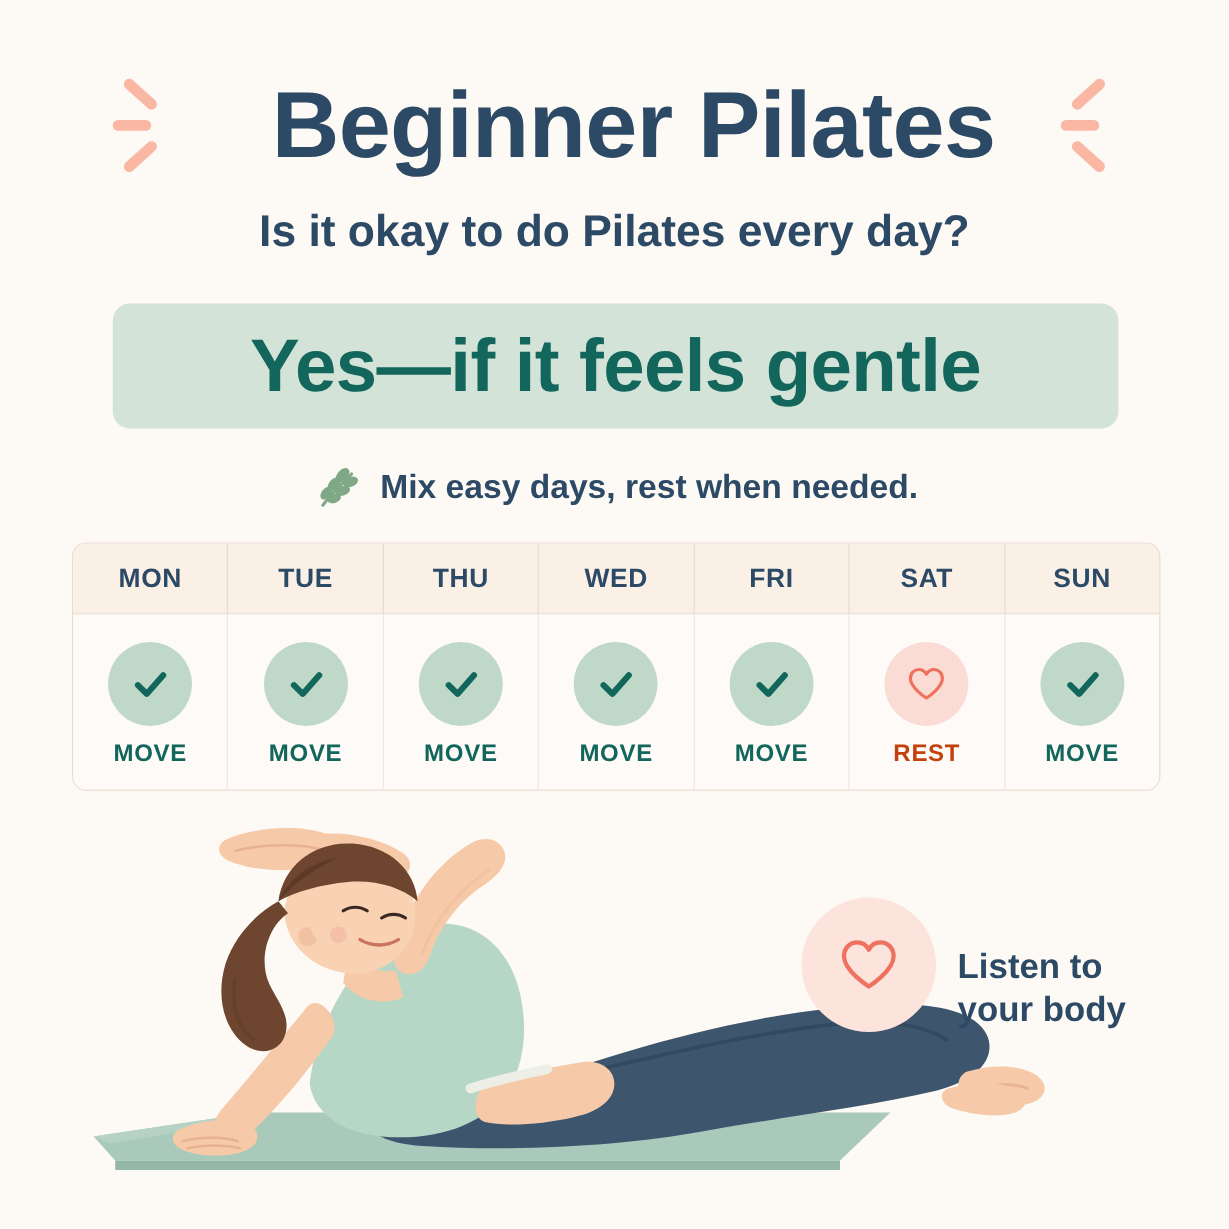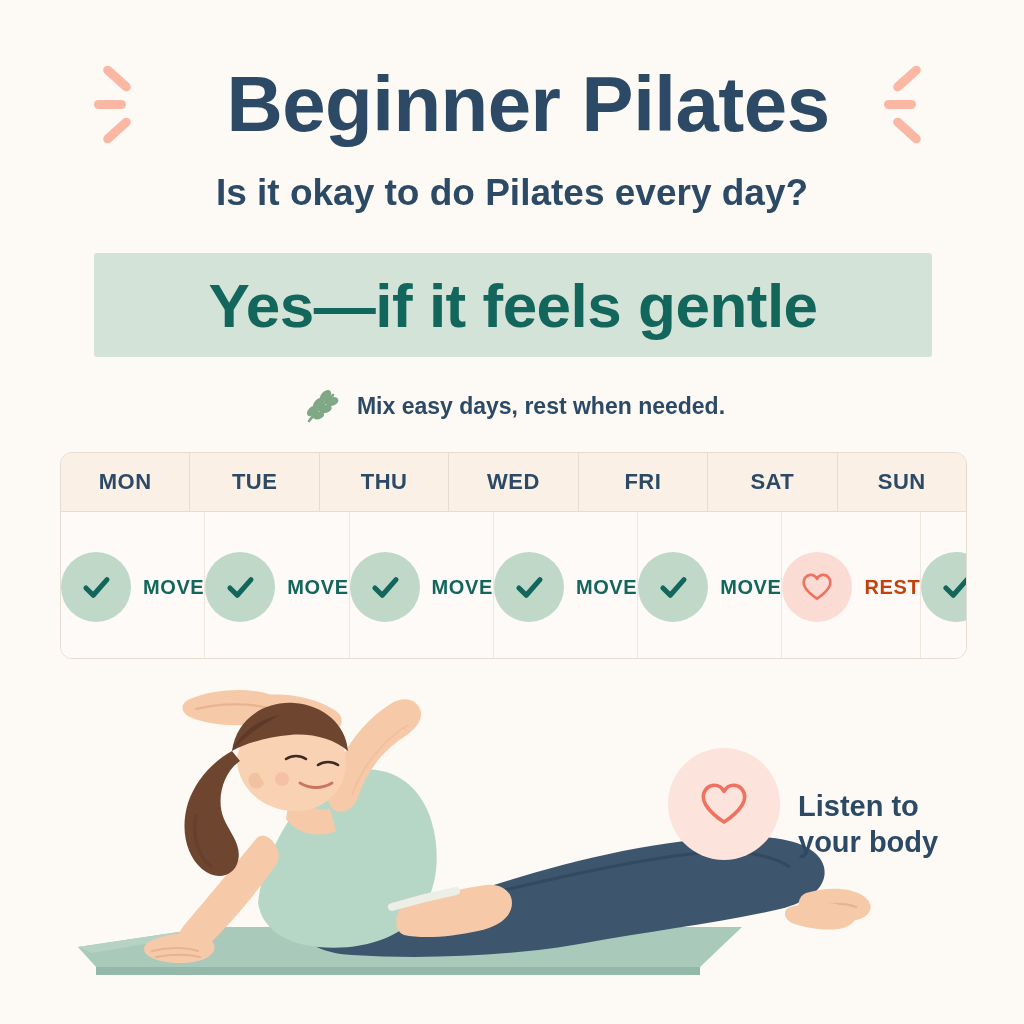--- a/index.html
+++ b/index.html
@@ -78,21 +78,21 @@
   }
 
   
   .answer-banner {
     position: absolute;
     top: 253px;
     left: 94px;
     width: 838px;
     height: 104px;
     background: #D4E3D8;
-    border-radius: 3px;
+    border-radius: 14px;
     display: flex;
     align-items: center;
     justify-content: center;
   }
   .answer-text {
     font-size: 62px;
     font-weight: bold;
     color: #12665B;
     letter-spacing: -0.5px;
     white-space: nowrap;
@@ -108,21 +108,21 @@
     align-items: center;
     justify-content: center;
     gap: 16px;
   }
   .leaf-icon {
     width: 42px;
     height: 42px;
     flex: 0 0 auto;
   }
   .tip-text {
-    font-size: 23px;
+    font-size: 28px;
     font-weight: bold;
     color: #2C4A66;
     white-space: nowrap;
   }
 
   
   .week-table {
     position: absolute;
     top: 452px;
     left: 60px;
@@ -155,21 +155,21 @@
   .week-head .hcell:last-child { border-right: none; }
 
   .week-body {
     display: flex;
     flex: 1 1 auto;
     background: #FDFAF7;
   }
   .week-body .bcell {
     flex: 1 1 0;
     display: flex;
-    flex-direction: row;
+    flex-direction: column;
     align-items: center;
     justify-content: center;
     gap: 12px;
     border-right: 1.5px solid #EFE6DD;
     padding-top: 4px;
   }
   .week-body .bcell:last-child { border-right: none; }
 
   .badge {
     width: 70px;

